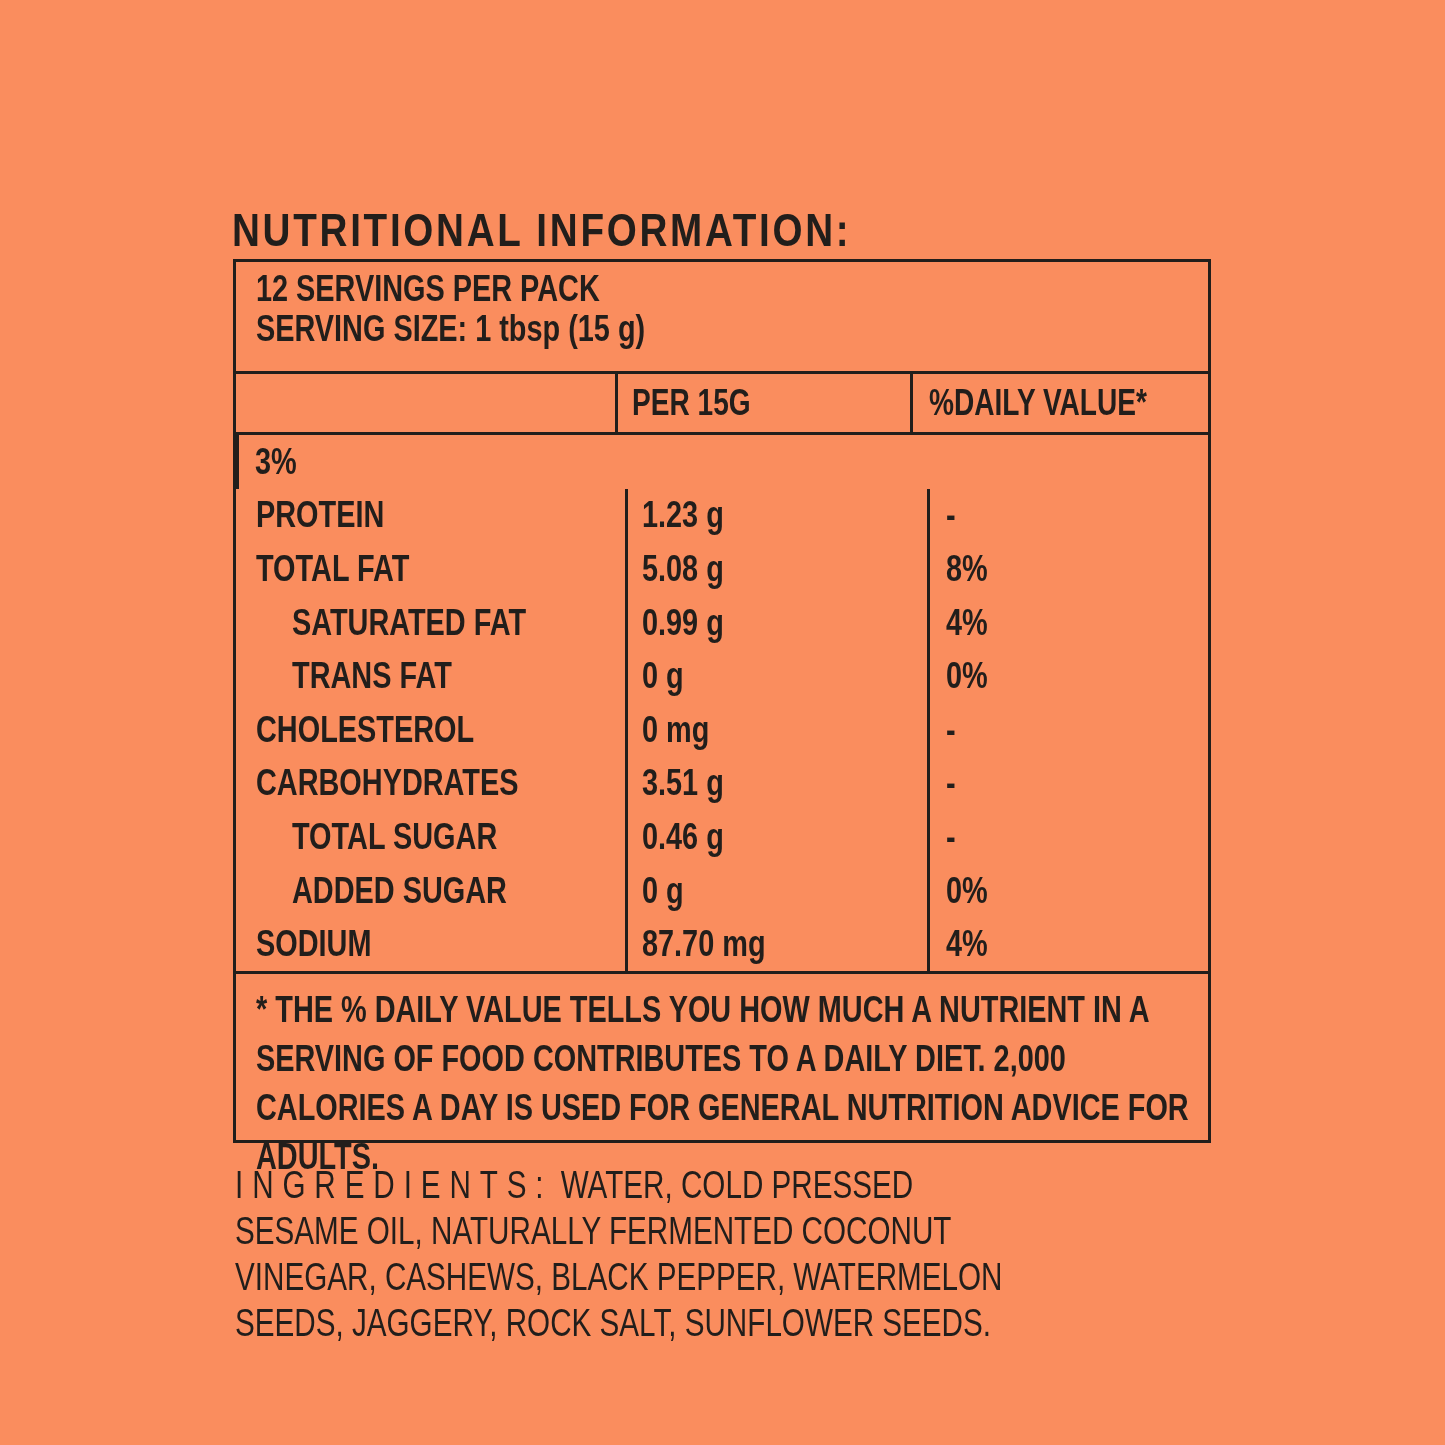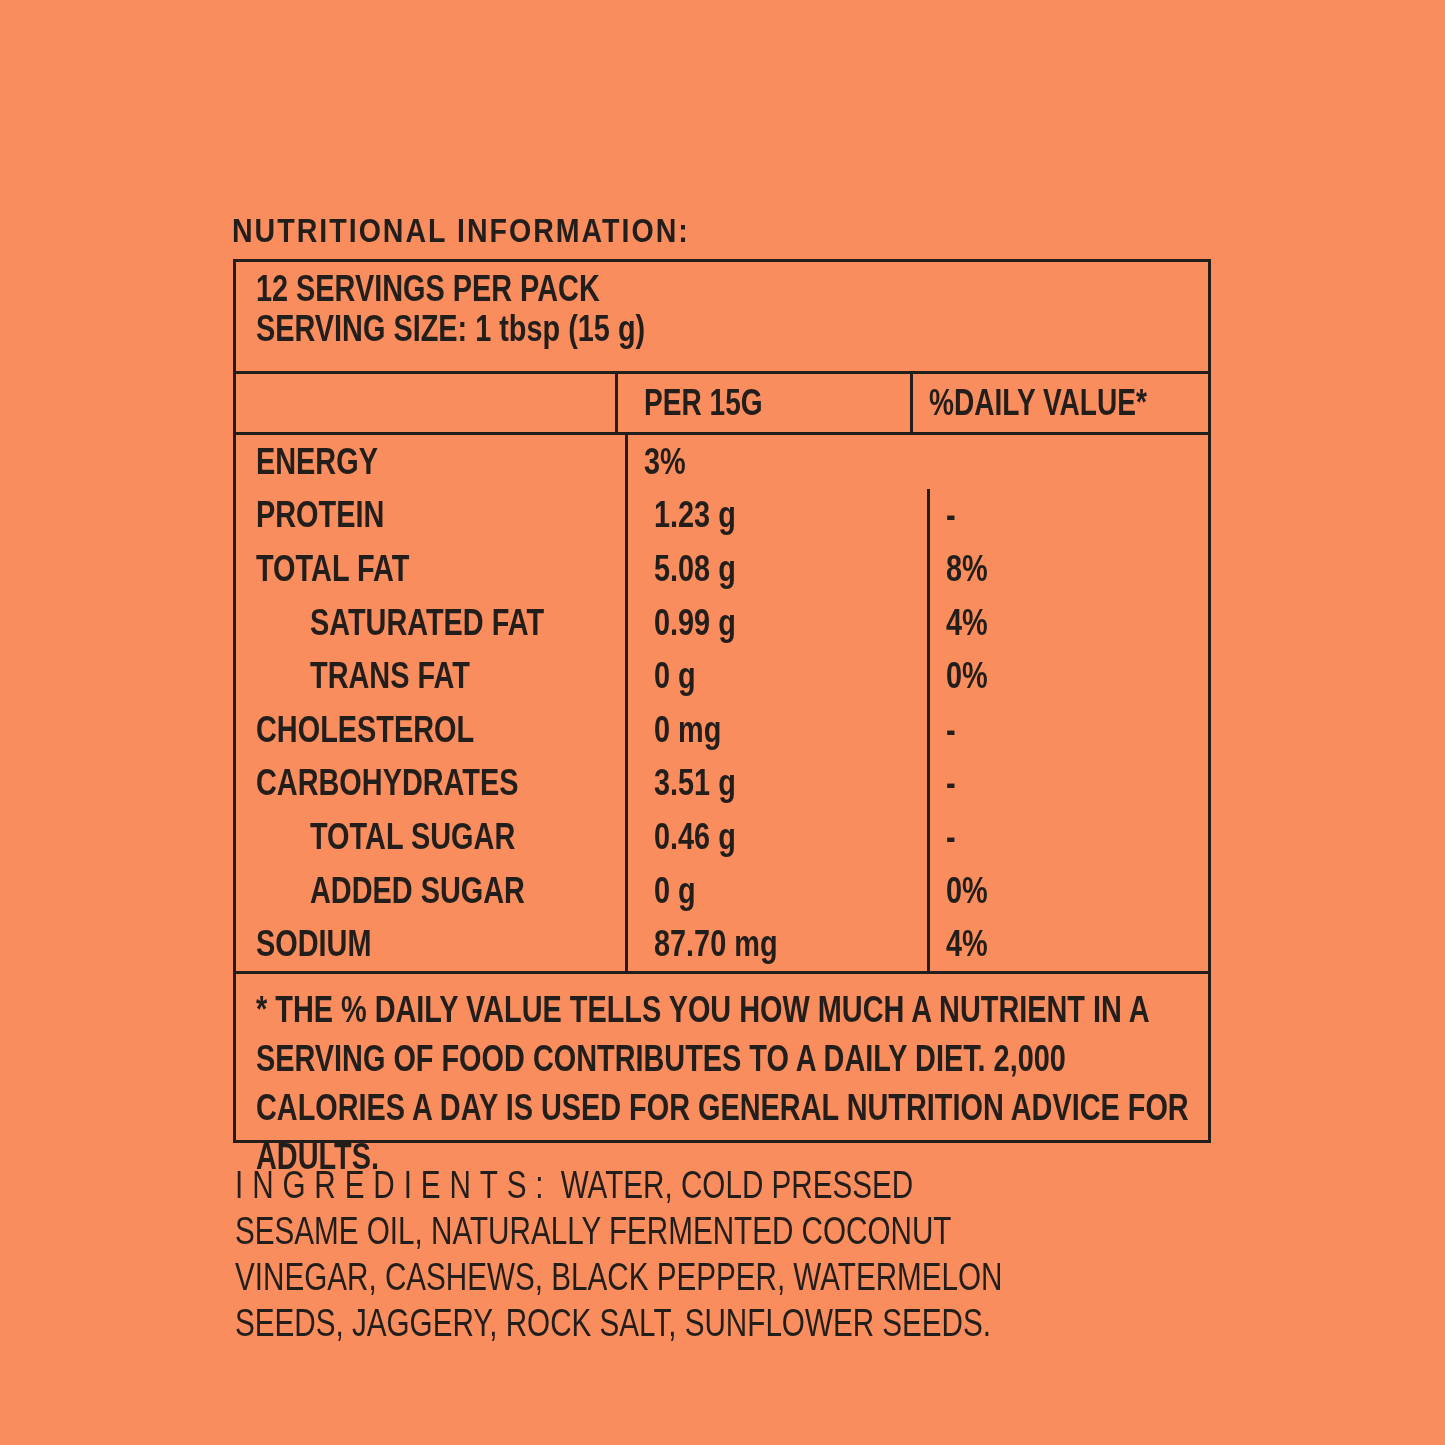--- a/index.html
+++ b/index.html
@@ -35,21 +35,21 @@
     position:absolute;left:244px;top:83px;
     margin:0;
     font-size:56px;line-height:63px;font-weight:bold;
     letter-spacing:0.21em;
   }
 
   
   .heading{
     position:absolute;left:232px;top:204px;
     margin:0;
-    font-size:34px;font-weight:bold;line-height:53px;
+    font-size:46px;font-weight:bold;line-height:53px;
   }
   .heading .cx{transform:scaleX(0.84);letter-spacing:0.07em;}
 
   
   .nutri-box{
     position:absolute;left:233px;top:259px;
     width:978px;height:884px;
     border:3px solid var(--ink);
     box-sizing:border-box;
     display:flex;flex-direction:column;
@@ -65,22 +65,22 @@
   .hdr-row,.row{display:flex;align-items:stretch;}
   .hdr-row{
     height:58px;flex:0 0 auto;
     border-bottom:3px solid var(--ink);
     font-size:36px;
   }
   .rows{flex:1 1 auto;display:flex;flex-direction:column;}
   .row{flex:1 1 0;font-size:37px;}
   .c1,.c2,.c3{display:flex;align-items:center;box-sizing:border-box;}
   .c1{width:389px;padding-left:20px;}
-  .row.indent .c1{padding-left:74px;text-align:right;}
-  .c2{width:302px;border-left:3px solid var(--ink);padding-left:26px;}
+  .row.indent .c1{padding-left:56px;text-align:right;}
+  .c2{width:302px;border-left:3px solid var(--ink);padding-left:14px;}
   .c3{flex:1;border-left:3px solid var(--ink);padding-left:16px;}
   .footnote{
     flex:0 0 auto;height:169px;
     border-top:3px solid var(--ink);
     padding:11px 20px 0 20px;
     box-sizing:border-box;
     font-size:37px;line-height:49px;
   }
   .footnote .cxb{width:1200px;}
 
@@ -113,23 +113,20 @@
       <div class="c2">
           <span class="cx">PER 15G</span>
         </div>
       <div class="c3">
           <span class="cx">%DAILY VALUE*</span>
         </div>
     </div>
 
     <div class="rows">
       <div class="row">
-        <div class="c1">
-            <span class="cx">ENERGY</span>
-          </div>
         <div class="c3">
             <span class="cx">3%</span>
           </div>
       </div>
       <div class="row">
         <div class="c1">
             <span class="cx">PROTEIN</span>
           </div>
         <div class="c2">
             <span class="cx">1.23 g</span>

